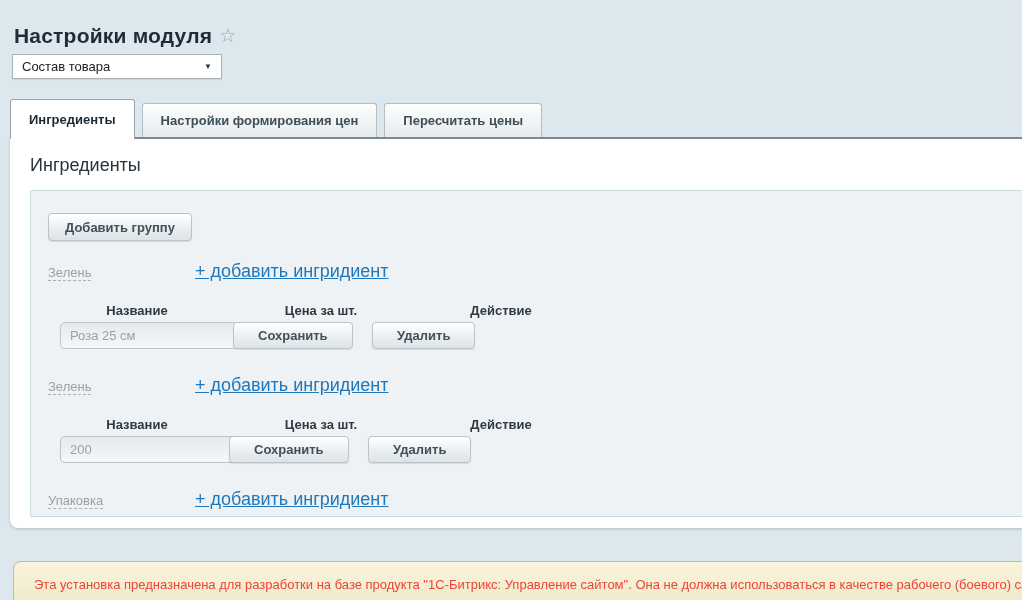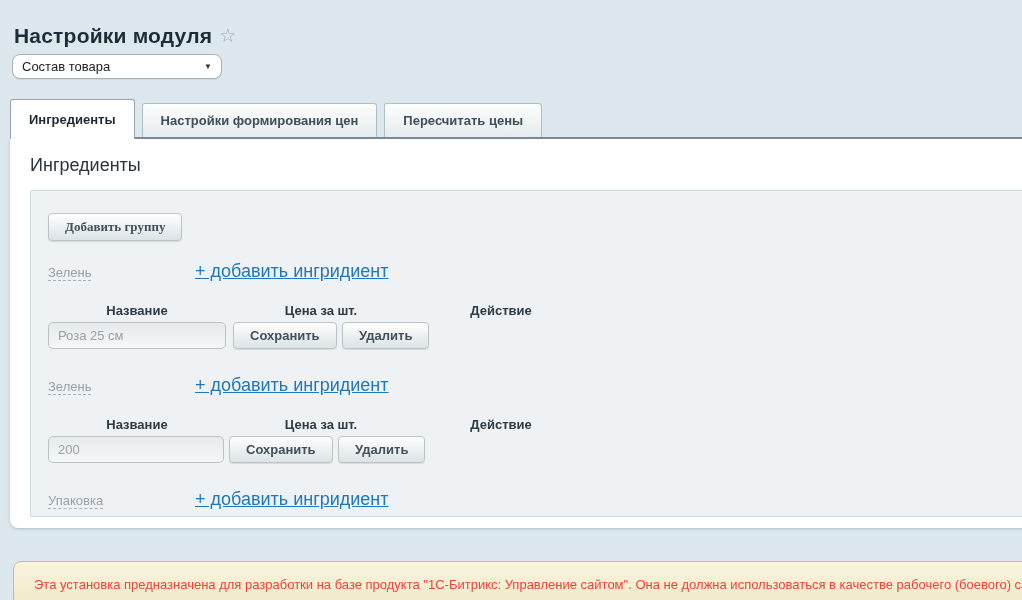--- a/index.html
+++ b/index.html
@@ -8,21 +8,21 @@
     background:#dce8ee;
     font-family:"Liberation Sans",sans-serif;
   }
   .page-title{
     position:absolute;left:14px;top:24px;
     font-size:21px;font-weight:bold;color:#1d2c36;letter-spacing:.2px;
   }
   .star{color:#9aa6ae;font-size:19px;font-weight:normal;margin-left:7px;cursor:pointer;vertical-align:1px;}
   .select-box{
     position:absolute;left:12px;top:54px;width:210px;height:25px;box-sizing:border-box;
-    background:#fff;border:1px solid #a6b2b8;border-radius:8px;
+    background:#fff;border:1px solid #a6b2b8;border-radius:0;
     display:flex;align-items:center;justify-content:space-between;
     padding:0 9px;font-size:13px;color:#222;cursor:pointer;
     box-shadow:0 1px 1px rgba(0,0,0,.07);
   }
   .select-box .arrow{font-size:8px;color:#333;}
   .tabs{
     position:absolute;left:10px;top:99px;width:1012px;height:40px;box-sizing:border-box;
     display:flex;align-items:flex-end;border-bottom:2px solid #7e8b94;
   }
   .tab{
@@ -48,40 +48,41 @@
     background:#eef2f5;border:1px solid #c9d9e0;border-radius:2px;
     padding-left:17px;overflow:hidden;
   }
   .btn{
     height:28px;padding:0 16px;font-size:13px;font-weight:bold;color:#41505b;
     background:linear-gradient(#ffffff,#e9edef 60%,#dde3e6);
     border:1px solid #bac3c8;border-radius:4px;
     box-shadow:0 1px 1px rgba(0,0,0,.1);cursor:pointer;
     font-family:"Liberation Sans",sans-serif;
   }
-  .add-group{margin-top:22px;font-family:Liberation Serif, serif;}
+  .add-group{margin-top:22px;}
   .group-head{display:flex;align-items:baseline;margin-top:20px;}
   .group-head.gap{margin-top:26px;}
   .group-name{width:147px;font-size:13px;color:#98a2a8;}
   .group-name span{border-bottom:1px dashed #a9b2b8;cursor:pointer;}
   .add-link{font-size:18px;color:#1e78bb;text-decoration:underline;cursor:pointer;}
   .cols{display:flex;margin-top:21px;}
   .cols.fields{margin-top:4px;}
   .col-name{width:178px;margin-right:7px;text-align:center;}
   .col-price{width:176px;margin-right:5px;text-align:center;}
   .col-action{width:174px;text-align:center;white-space:nowrap;}
   .cols.header{font-size:13px;font-weight:bold;color:#2e3a44;}
   input.field{
     width:100%;height:27px;box-sizing:border-box;
     background:linear-gradient(#e7eaec,#f4f6f7);
     border:1px solid #b9c3c8;border-radius:5px;
     color:#98a2a8;font-size:13px;padding:0 9px;
     font-family:"Liberation Sans",sans-serif;
+    margin-left:12px;
   }
-  .row-btn{height:27px;padding:0 16px;margin-right:1px;}
+  .row-btn{height:27px;padding:0 24px;margin-right:15px;}
   .warning{
     position:absolute;left:13px;top:561px;width:1060px;height:70px;box-sizing:border-box;
     background:linear-gradient(#faf4dd,#e9e3bd);
     border:1px solid #c9bc8a;border-radius:8px;
     padding:15px 0 0 20px;font-size:13px;color:#ee4338;
   }
 </style>
 </head>
 <body>
 

